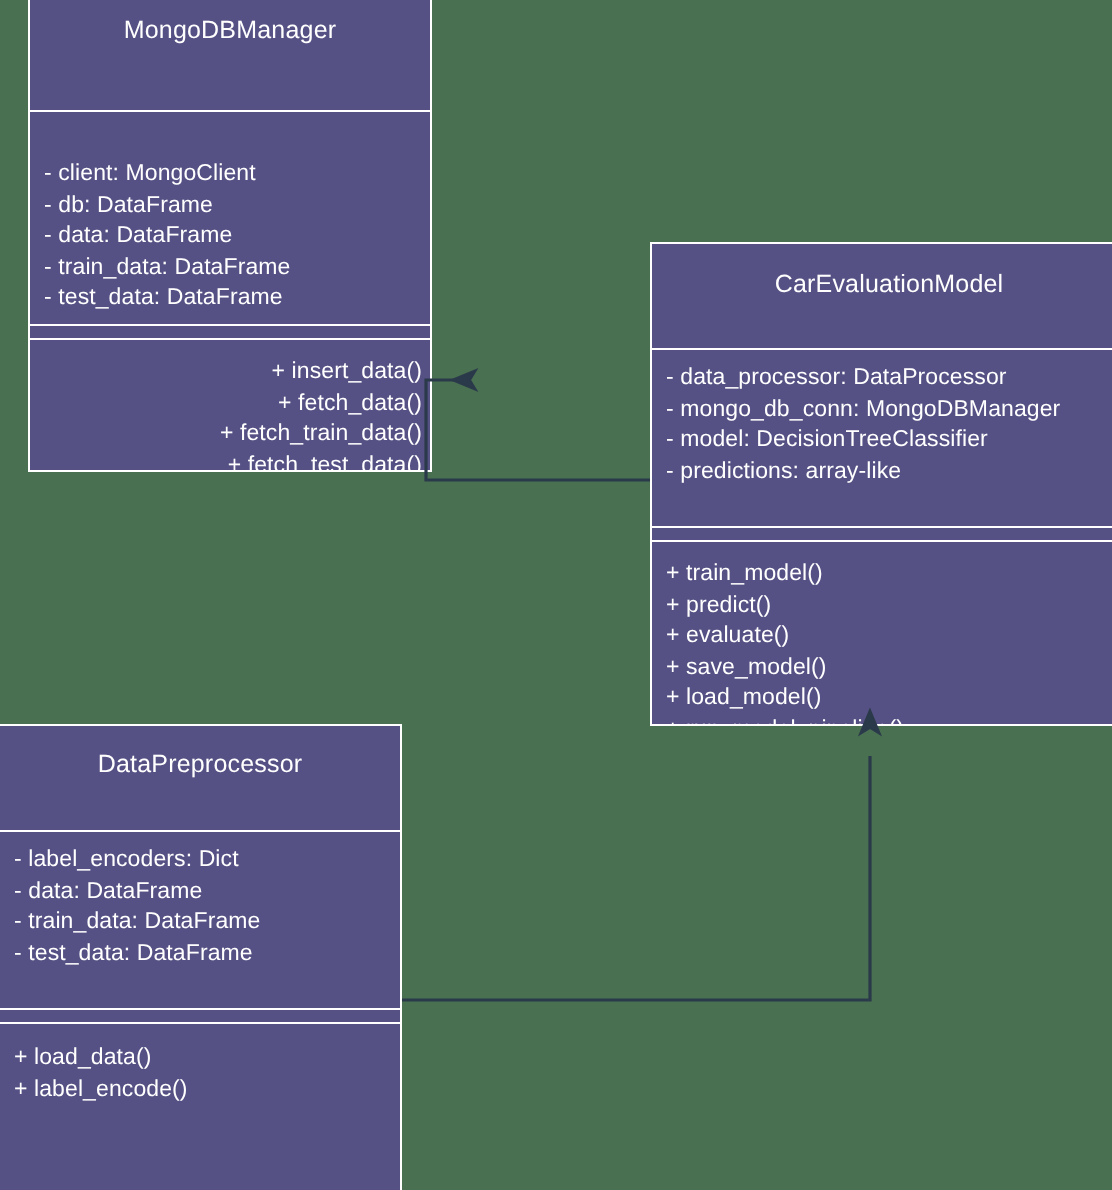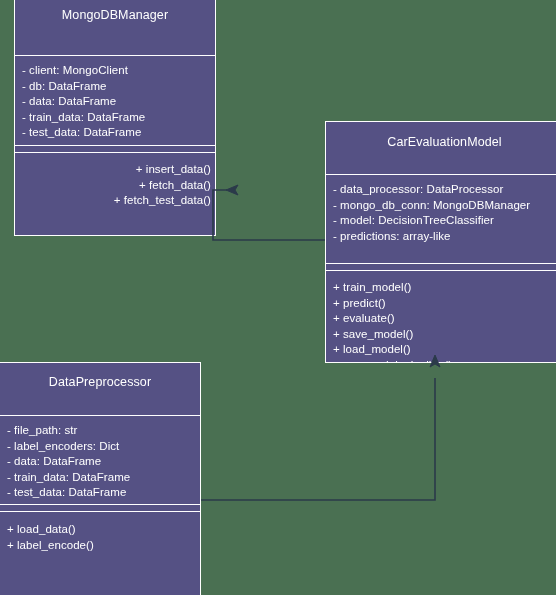--- a/index.html
+++ b/index.html
@@ -64,21 +64,21 @@
   
   #class-mongodbmanager {
     left: 14px;
     top: -8px;
     width: 202px;
     height: 244px;
     border-top: none;
   }
   #class-mongodbmanager .class-title { padding-top: 16px; }
   #class-mongodbmanager .title-zone { height: 63px; }
-  #class-mongodbmanager .attr-zone { padding-top: 7px; height: 82px; }
+  #class-mongodbmanager .attr-zone { padding-top: 7px; height: 82px; margin-top: 17px; }
   #class-mongodbmanager .gap-zone { height: 6px; }
   #class-mongodbmanager .meth-zone { padding-top: 9px; text-align: right; }
 
   
   #class-carevaluationmodel {
     left: 325px;
     top: 121px;
     width: 238px;
     height: 242px;
     border-right: none;
@@ -121,20 +121,21 @@
       <div class="member">- data: DataFrame</div>
       <div class="member">- train_data: DataFrame</div>
       <div class="member">- test_data: DataFrame</div>
     </div>
     <div class="section-rule"></div>
     <div class="gap-zone section-gap"></div>
     <div class="section-rule"></div>
     <div class="meth-zone members">
       <div class="member">+ insert_data()</div>
       <div class="member">+ fetch_data()</div>
+      <div class="member">+ fetch_train_data()</div>
       <div class="member">+ fetch_test_data()</div>
     </div>
   </div>
 
   <div class="uml-class" id="class-carevaluationmodel">
     <div class="title-zone">
       <div class="class-title">CarEvaluationModel</div>
     </div>
     <div class="section-rule"></div>
     <div class="attr-zone members">
@@ -155,21 +156,20 @@
       <div class="member">+ run_model_pipeline()</div>
     </div>
   </div>
 
   <div class="uml-class" id="class-datapreprocessor">
     <div class="title-zone">
       <div class="class-title">DataPreprocessor</div>
     </div>
     <div class="section-rule"></div>
     <div class="attr-zone members">
-      <div class="member">- file_path: str</div>
       <div class="member">- label_encoders: Dict</div>
       <div class="member">- data: DataFrame</div>
       <div class="member">- train_data: DataFrame</div>
       <div class="member">- test_data: DataFrame</div>
     </div>
     <div class="section-rule"></div>
     <div class="gap-zone section-gap"></div>
     <div class="section-rule"></div>
     <div class="meth-zone members">
       <div class="member">+ load_data()</div>

